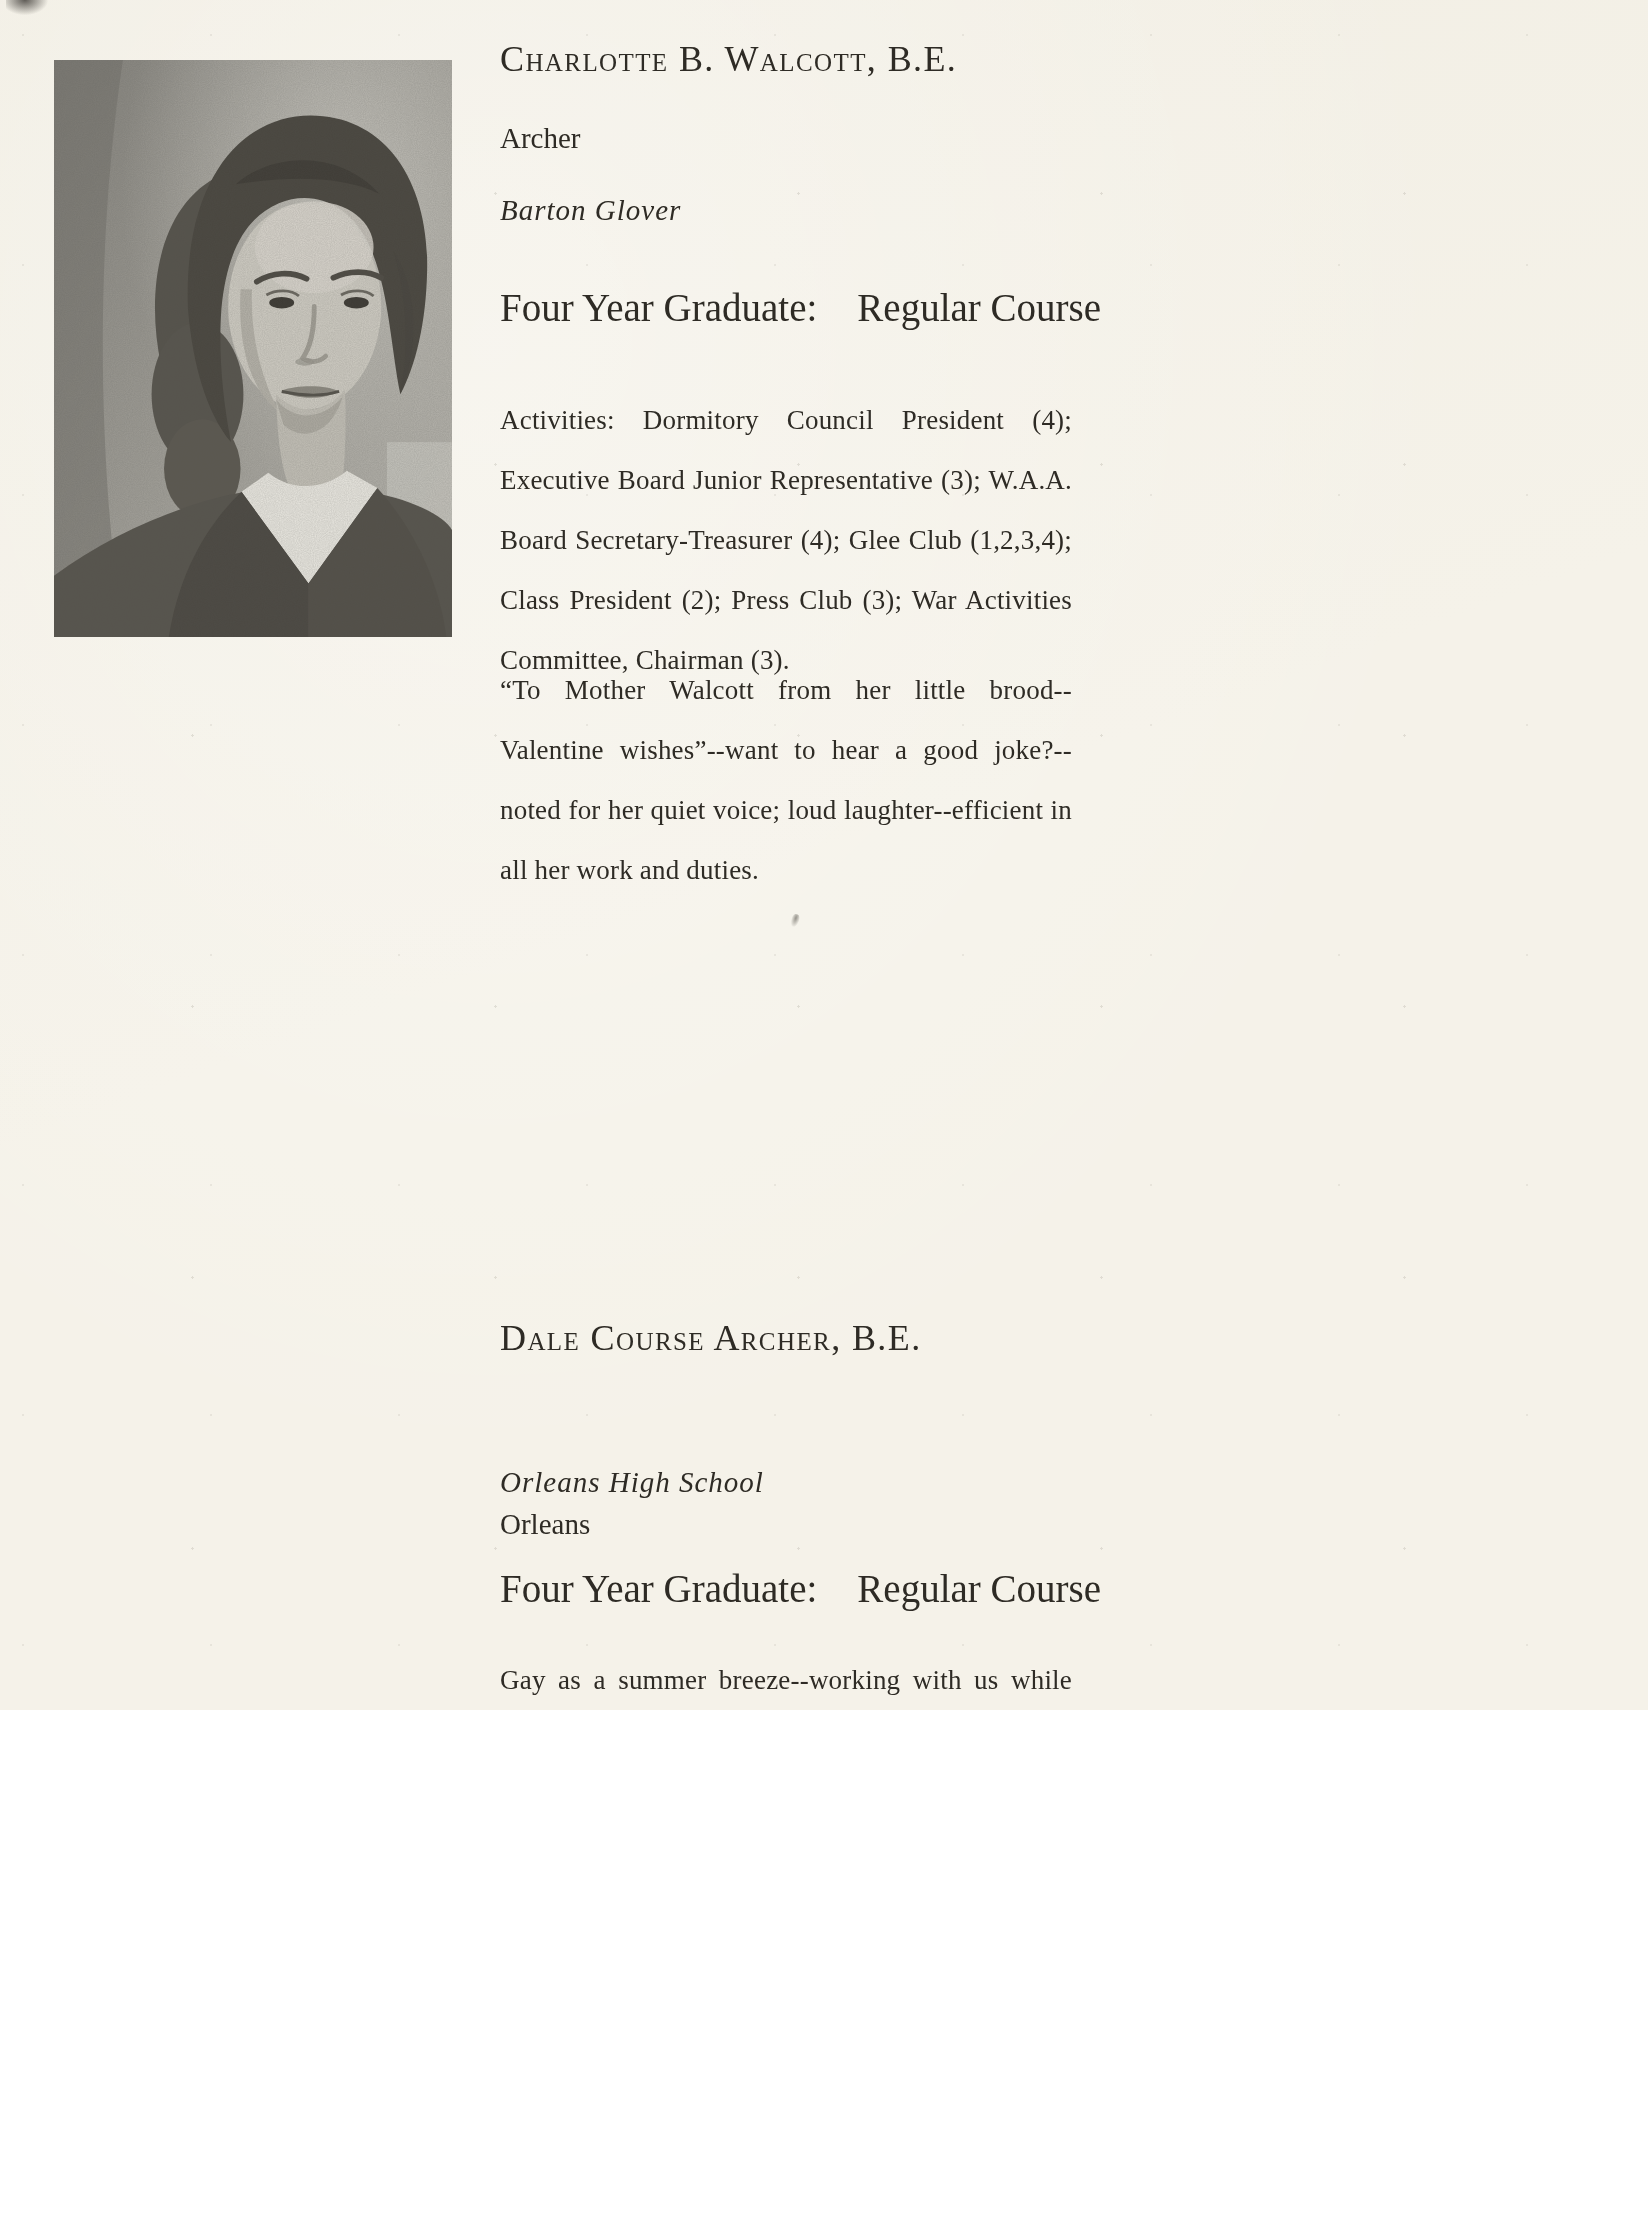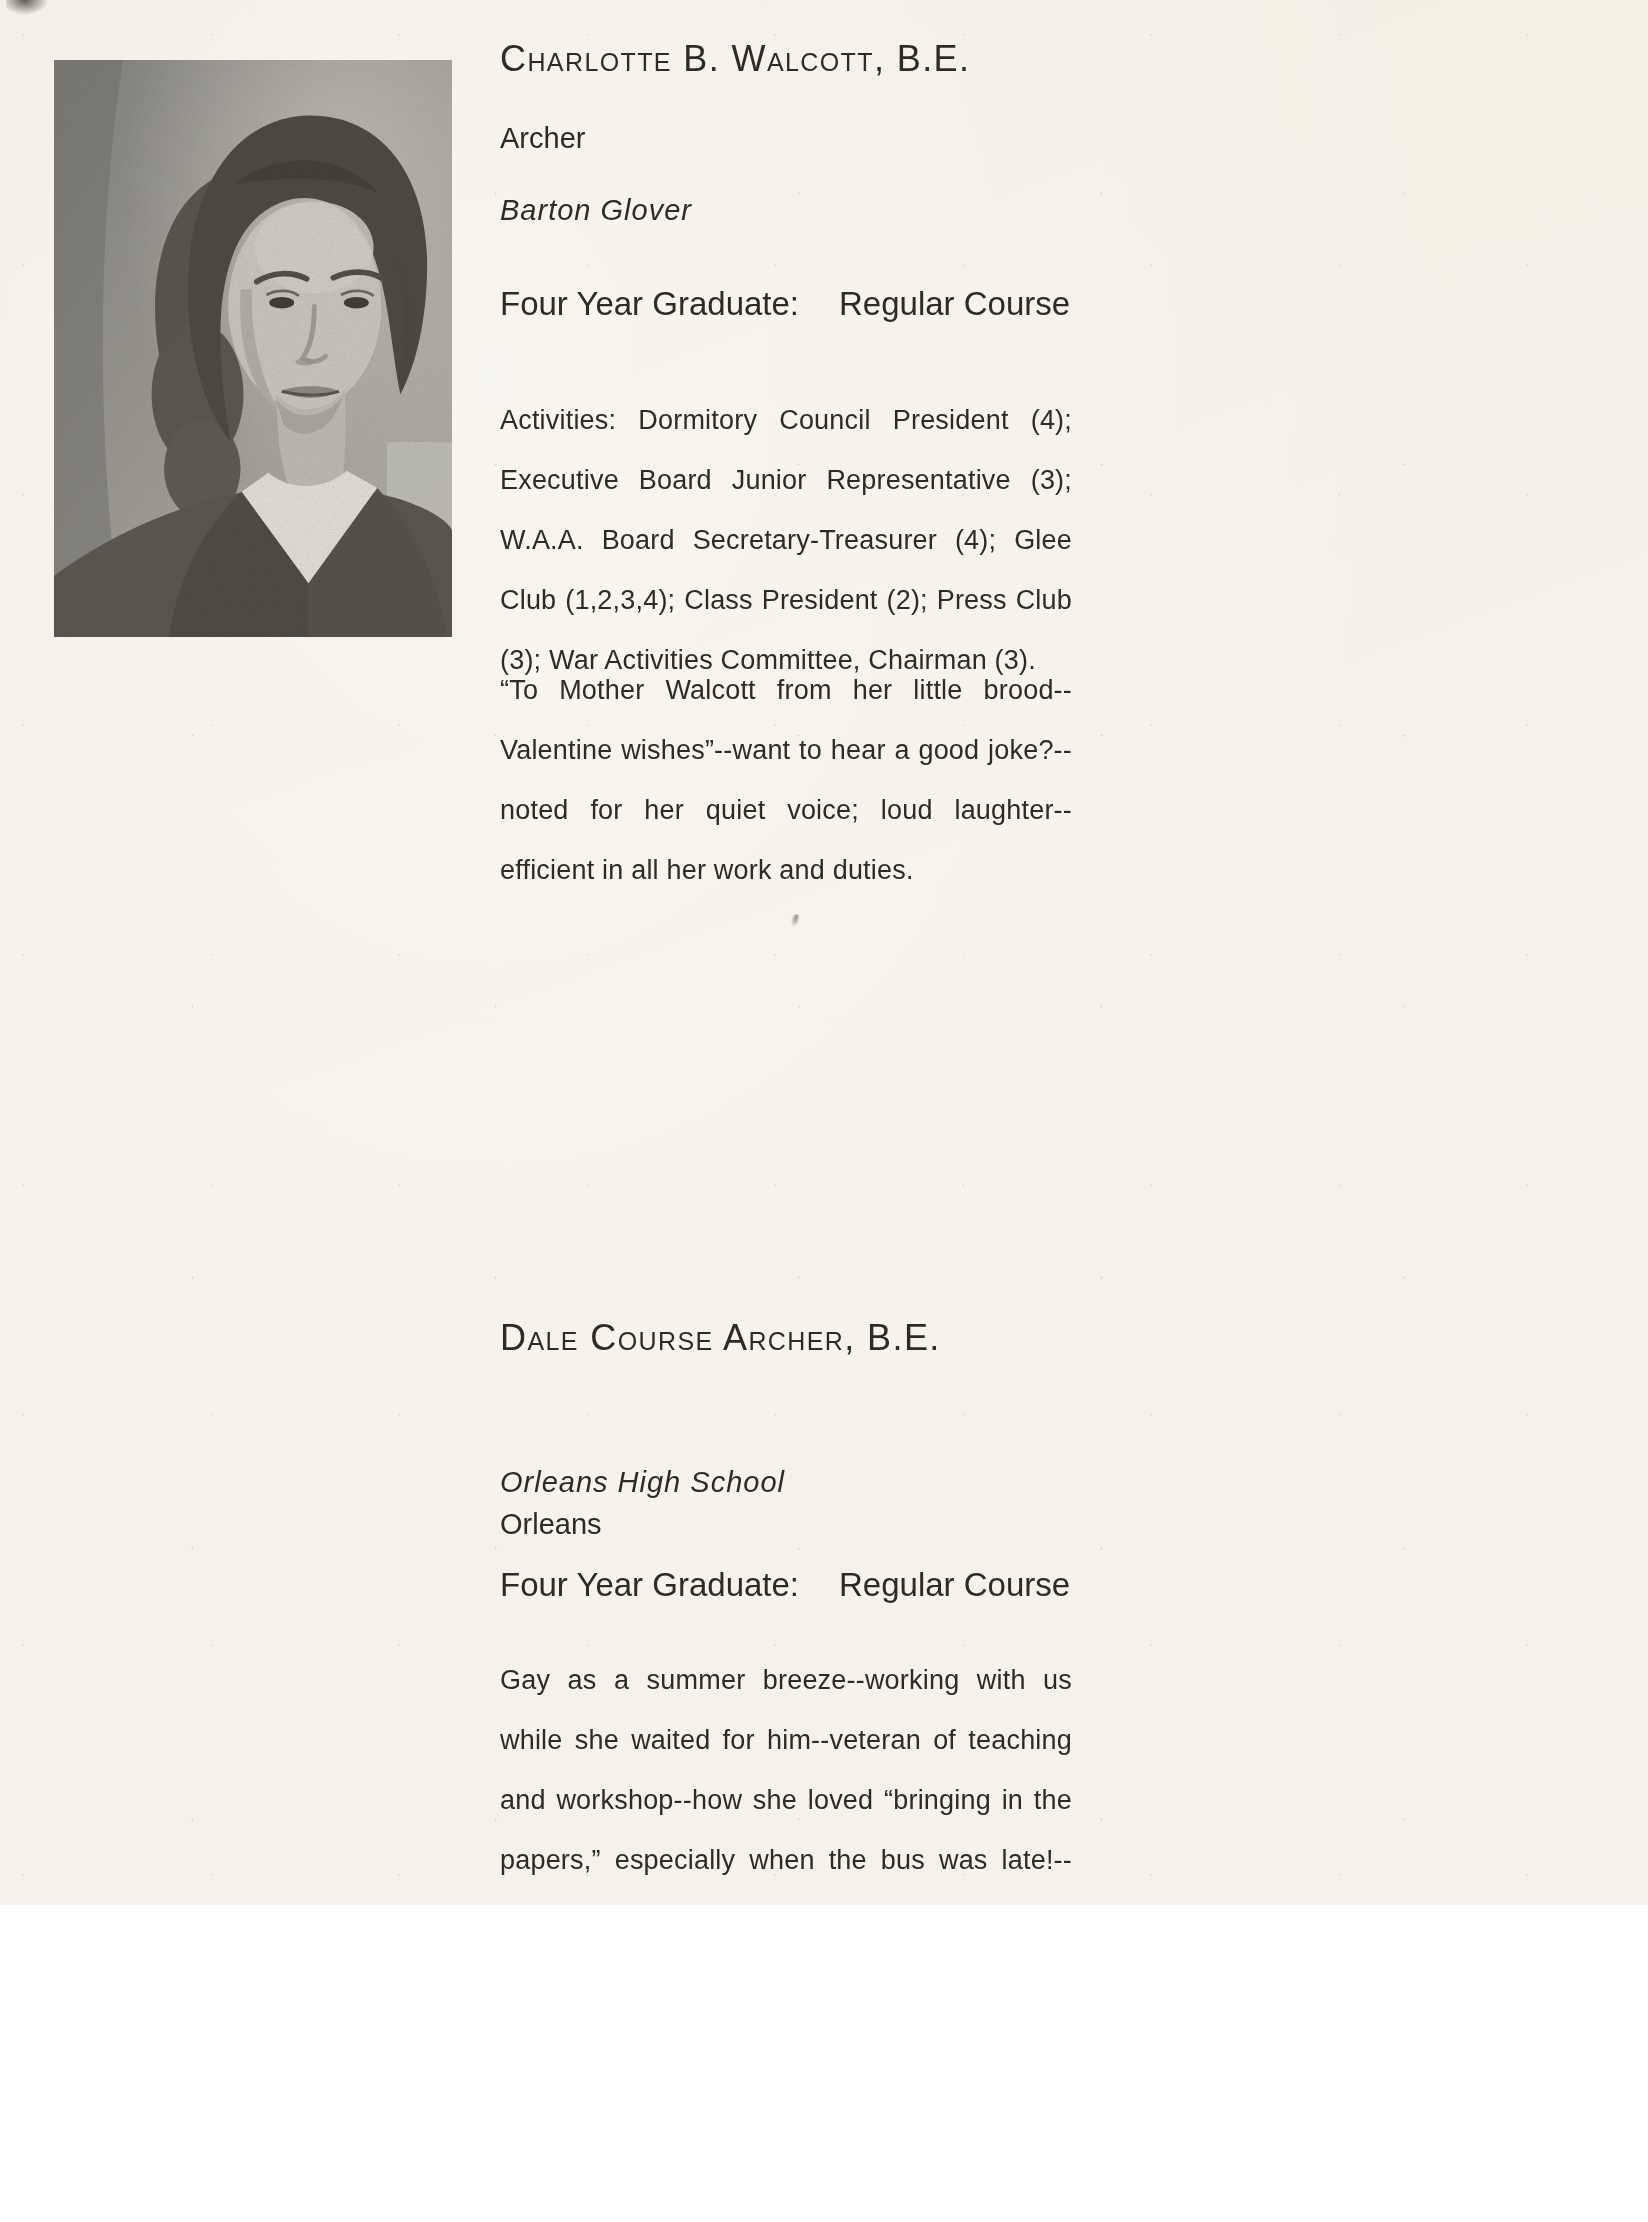--- a/index.html
+++ b/index.html
@@ -1,23 +1,23 @@
 <!DOCTYPE html>
 <html><head>
 <meta charset="utf-8">
 <style>
   html,body{margin:0;padding:0;}
   .page{
     position:relative;
-    width:1649px;height:1905px;
+    width:1649px;height:1710px;
     background:#f5f2e9;
     background-image:
       radial-gradient(ellipse at 30% 20%, rgba(255,255,255,.35), transparent 60%),
       linear-gradient(160deg, rgba(230,225,210,.25), rgba(255,255,255,0) 50%);
-    font-family:Liberation Sans, sans-serif;
+    font-family:Liberation Serif, serif;
     color:#2e2b25;
     overflow:hidden;
   }
   
   .page::before{
     content:"";position:absolute;inset:0;pointer-events:none;
     background-image:
       radial-gradient(rgba(110,105,90,.16) 1.3px, transparent 1.5px),
       radial-gradient(rgba(110,105,90,.10) 1.1px, transparent 1.2px);
     background-size:303px 271px, 188px 230px;
@@ -38,21 +38,21 @@
   }
   .photo svg{display:block;width:100%;height:100%;}
 
   .t{position:absolute;left:500px;}
   .name{
     font-variant:small-caps;
     font-size:36px;letter-spacing:1.4px;white-space:nowrap;
   }
   .plain{font-size:29px;white-space:nowrap;}
   .school{font-size:29px;font-style:italic;letter-spacing:1px;white-space:nowrap;}
-  .course{font-size:33px;white-space:nowrap;}
+  .course{font-size:39px;white-space:nowrap;}
   .course .lbl{margin-right:40px;}
   .para{
     font-size:27px;line-height:60px;width:572px;
     text-align:justify;letter-spacing:0.2px;
   }
 
   
   .e1-name{top:38px;}
   .e1-town{top:122px;}
   .e1-school{top:194px;}

